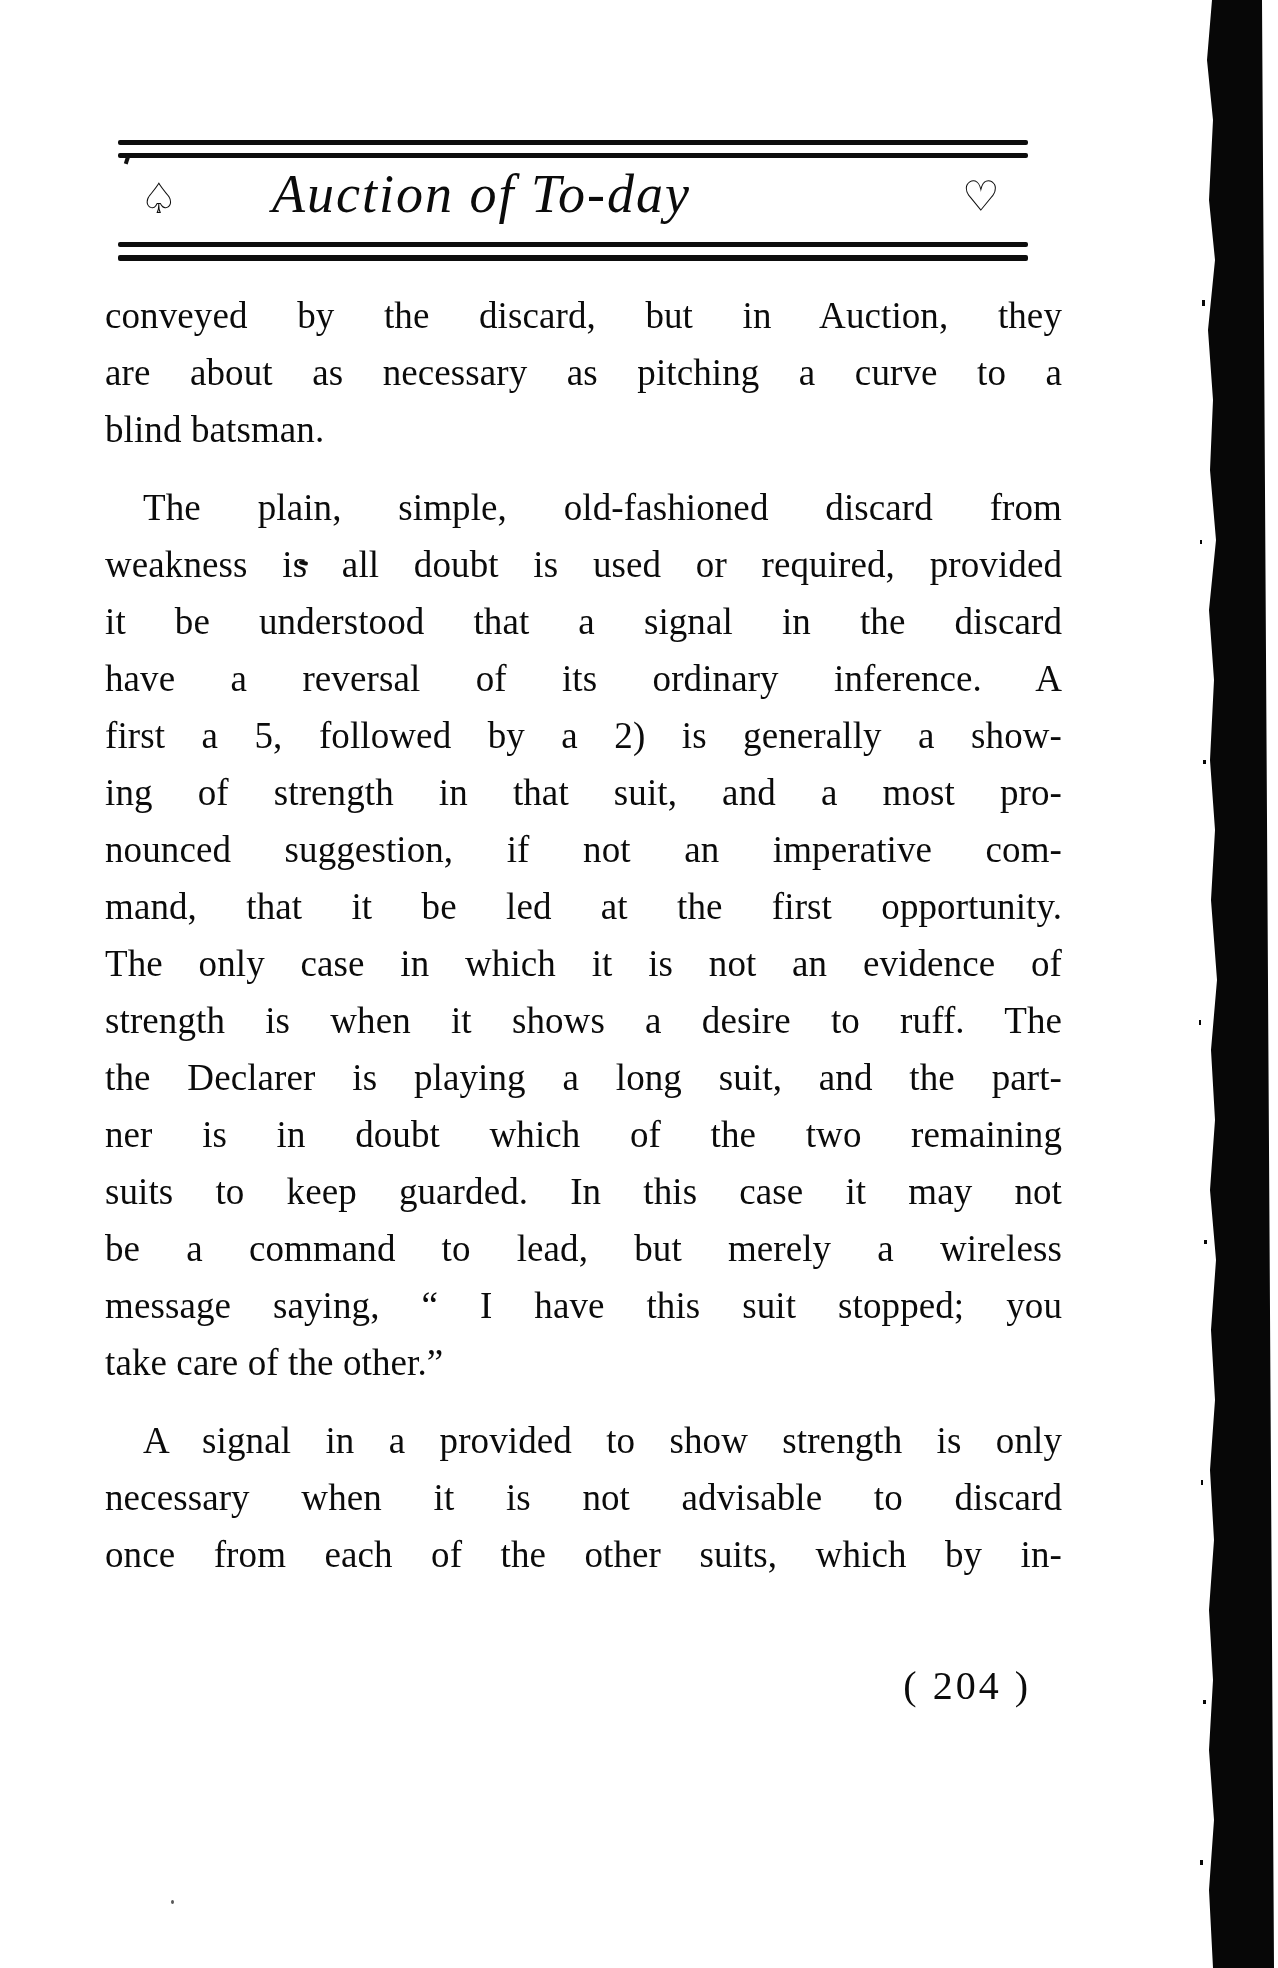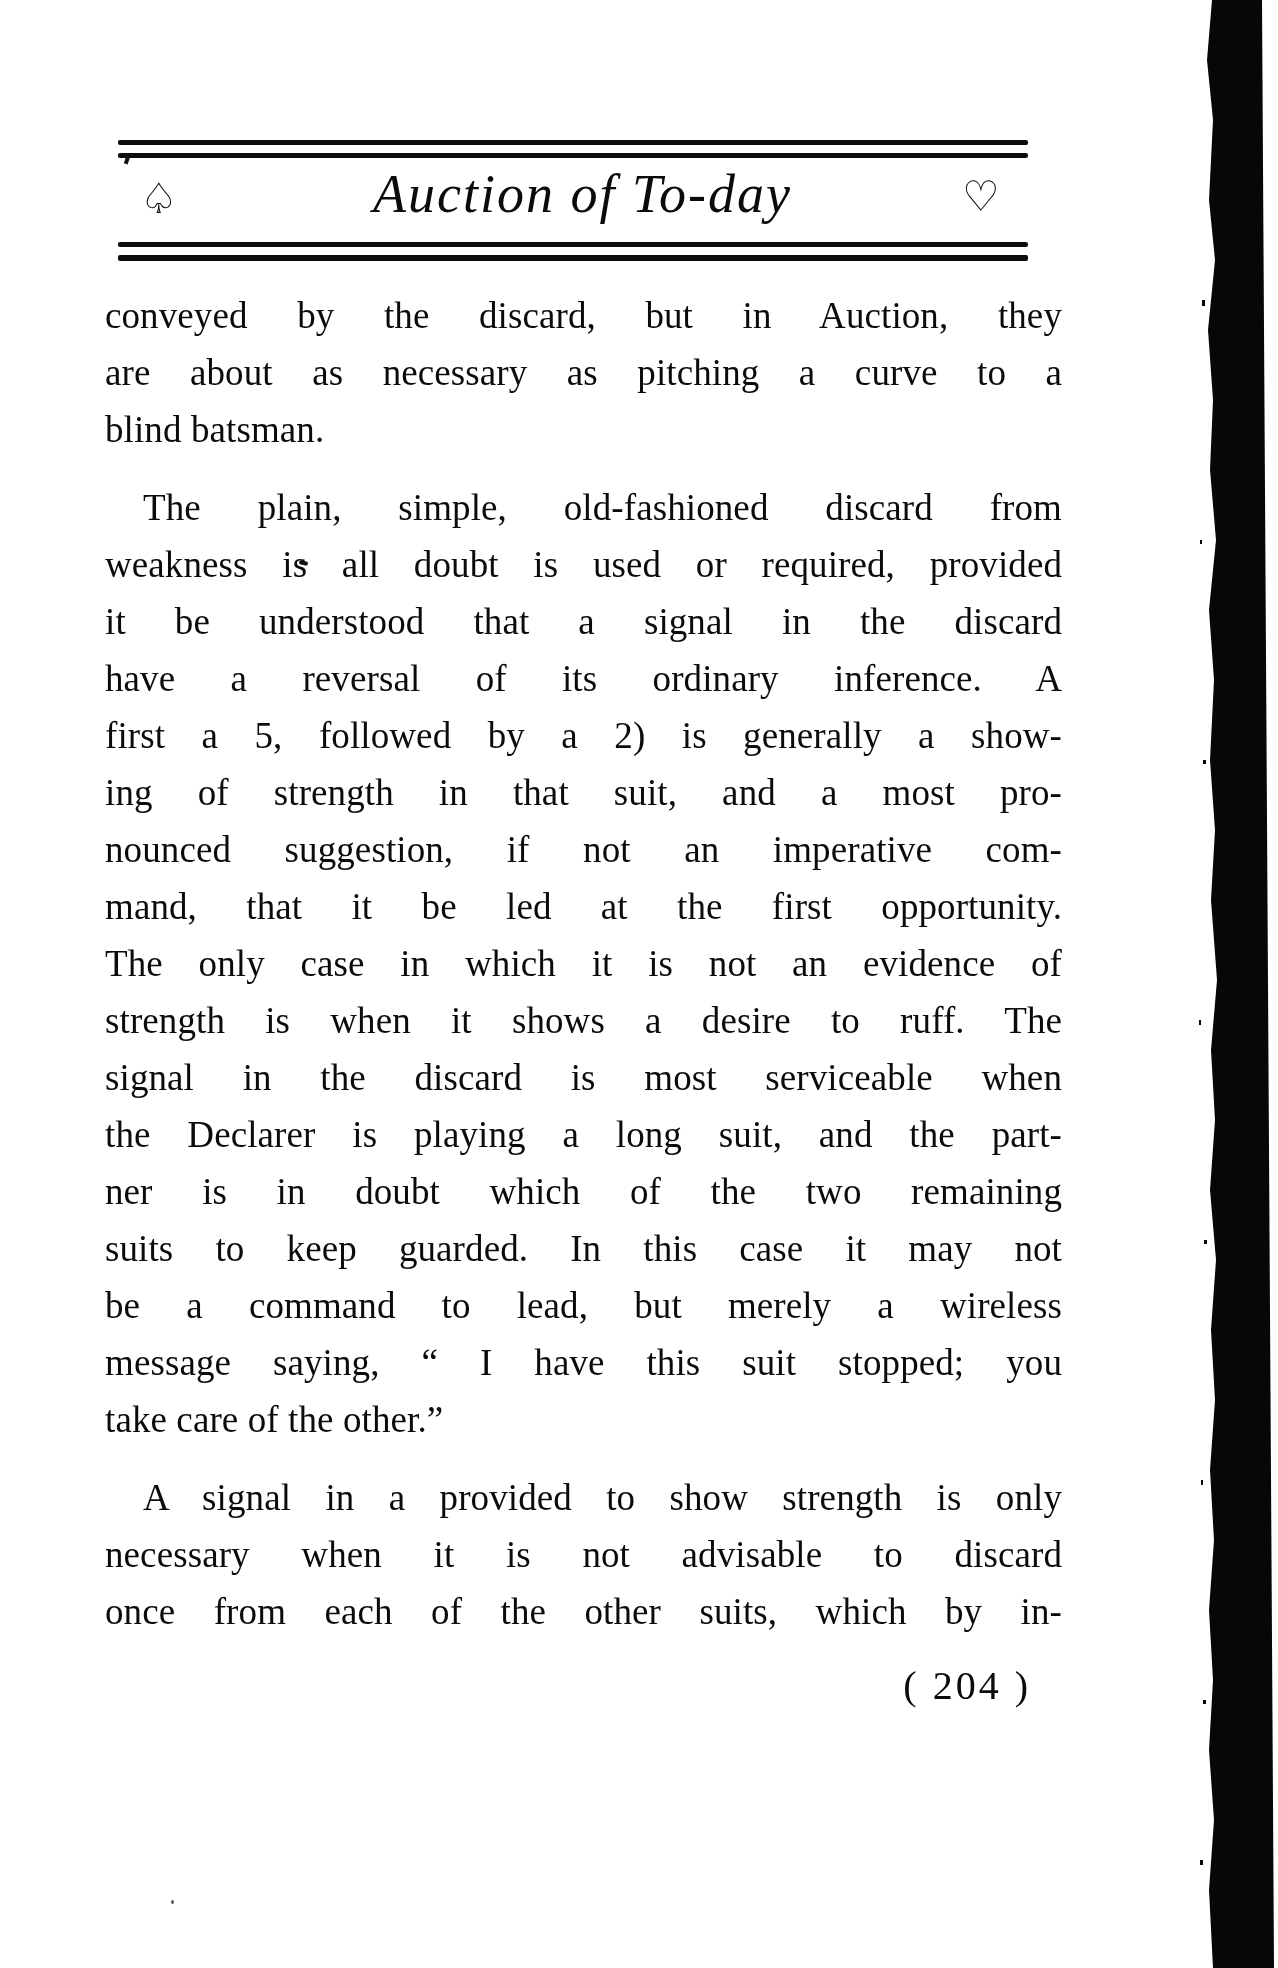--- a/index.html
+++ b/index.html
@@ -20,21 +20,21 @@
   
   .suit{
     position:absolute;
     font-family:"DejaVu Sans",sans-serif;
     font-size:42px;line-height:42px;color:#0b0b0b;
   }
   .suit.spade{left:140px;top:178px;}
   .suit.heart{left:962px;top:176px;}
   .running-title{
     position:absolute;left:272px;top:164px;width:520px;
-    text-align:right;
+    text-align:left;
     font-style:italic;
     font-size:54px;line-height:60px;
     letter-spacing:2px;
     white-space:nowrap;
   }
   
   .body-text{
     position:absolute;left:105px;top:287px;width:957px;
     font-size:37px;line-height:57px;
     letter-spacing:0.1px;
@@ -84,21 +84,20 @@
       <div class="line indent">The plain, simple, old-fashioned discard from</div>
       <div class="line">weakness is all doubt is used or required, provided</div>
       <div class="line">it be understood that a signal in the discard</div>
       <div class="line">have a reversal of its ordinary inference. A</div>
       <div class="line">first a 5, followed by a 2) is generally a show-</div>
       <div class="line">ing of strength in that suit, and a most pro-</div>
       <div class="line">nounced suggestion, if not an imperative com-</div>
       <div class="line">mand, that it be led at the first opportunity.</div>
       <div class="line">The only case in which it is not an evidence of</div>
       <div class="line">strength is when it shows a desire to ruff. The</div>
-      <div class="line">signal in the discard is most serviceable when</div>
       <div class="line">the Declarer is playing a long suit, and the part-</div>
       <div class="line">ner is in doubt which of the two remaining</div>
       <div class="line">suits to keep guarded. In this case it may not</div>
       <div class="line">be a command to lead, but merely a wireless</div>
       <div class="line">message saying, “ I have this suit stopped; you</div>
       <div class="line last">take care of the other.”</div>
       <div class="line indent">A signal in a provided to show strength is only</div>
       <div class="line">necessary when it is not advisable to discard</div>
       <div class="line">once from each of the other suits, which by in-</div>
     </div>

